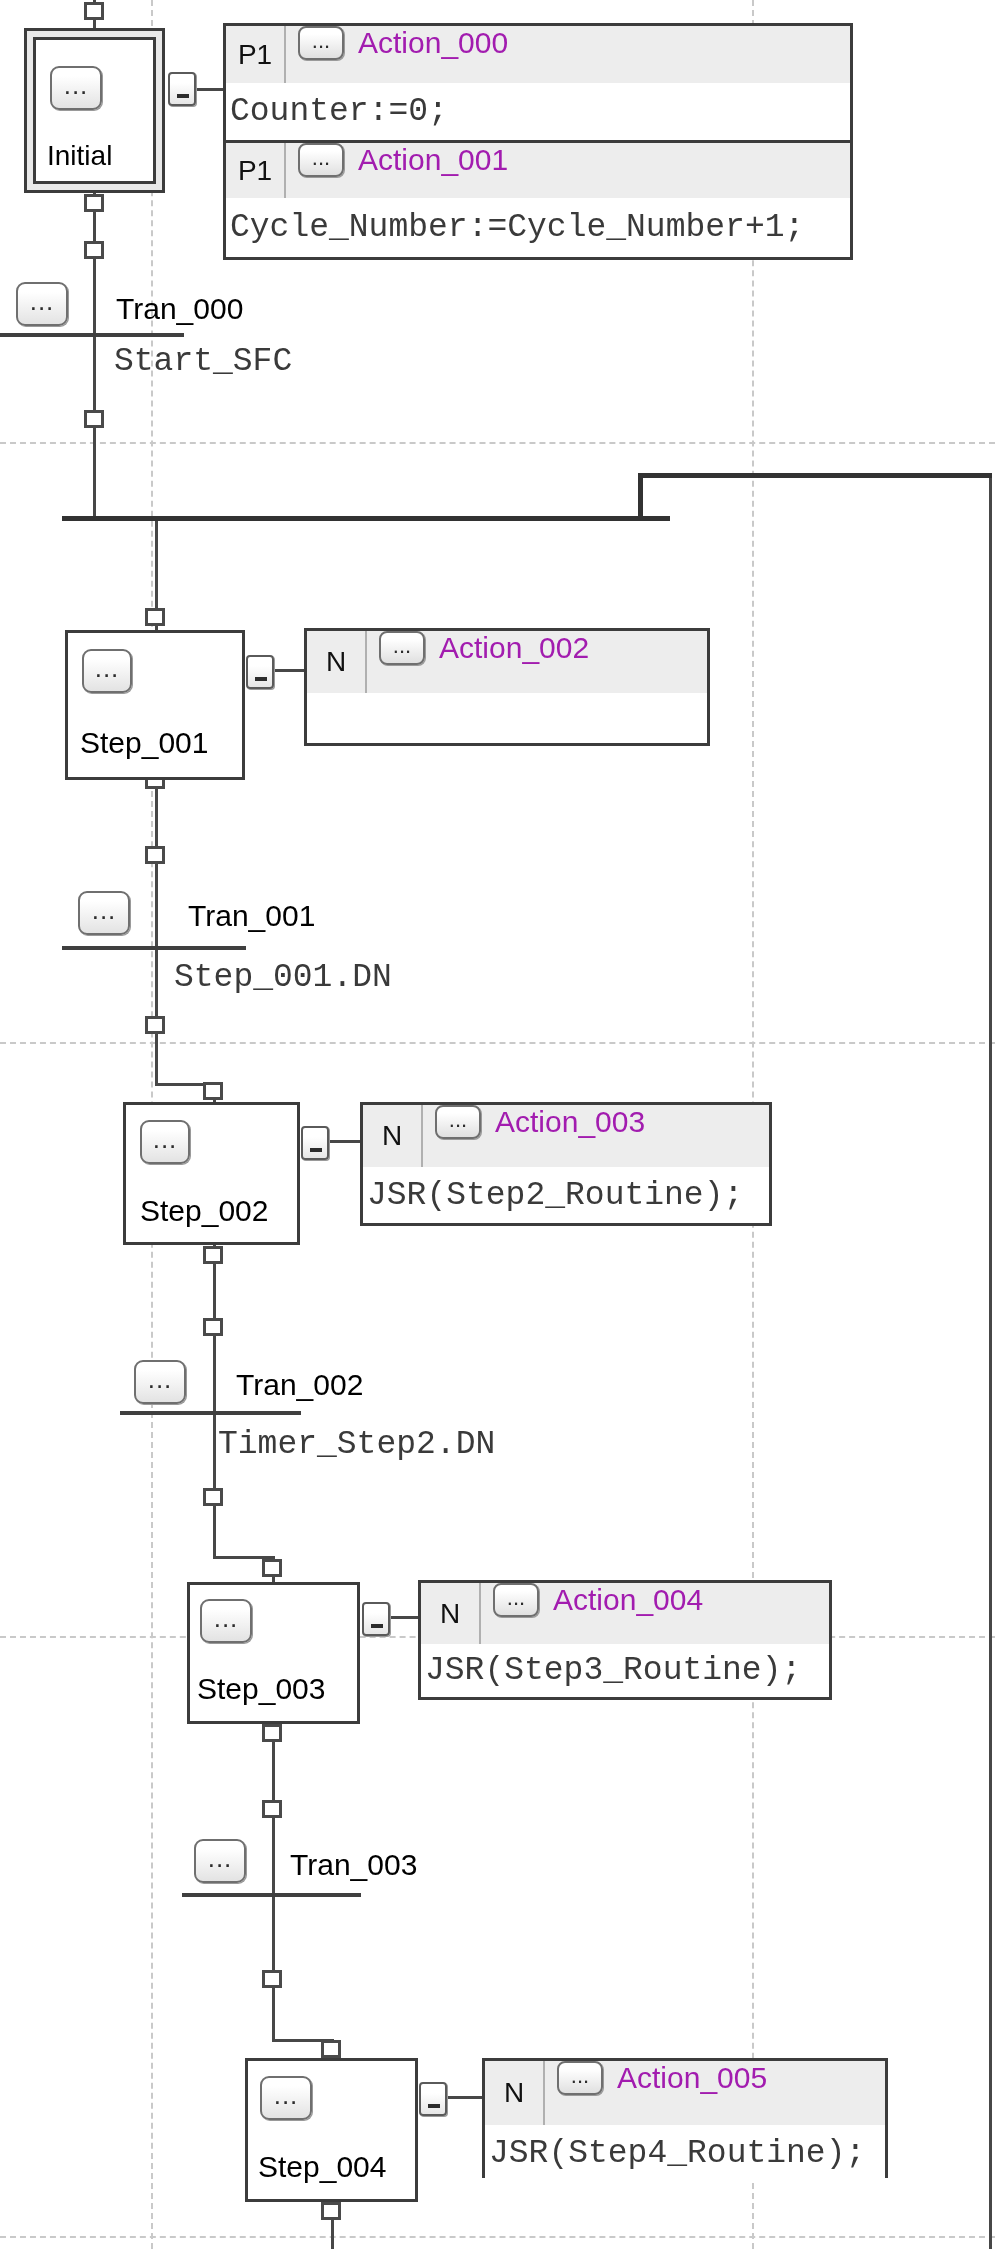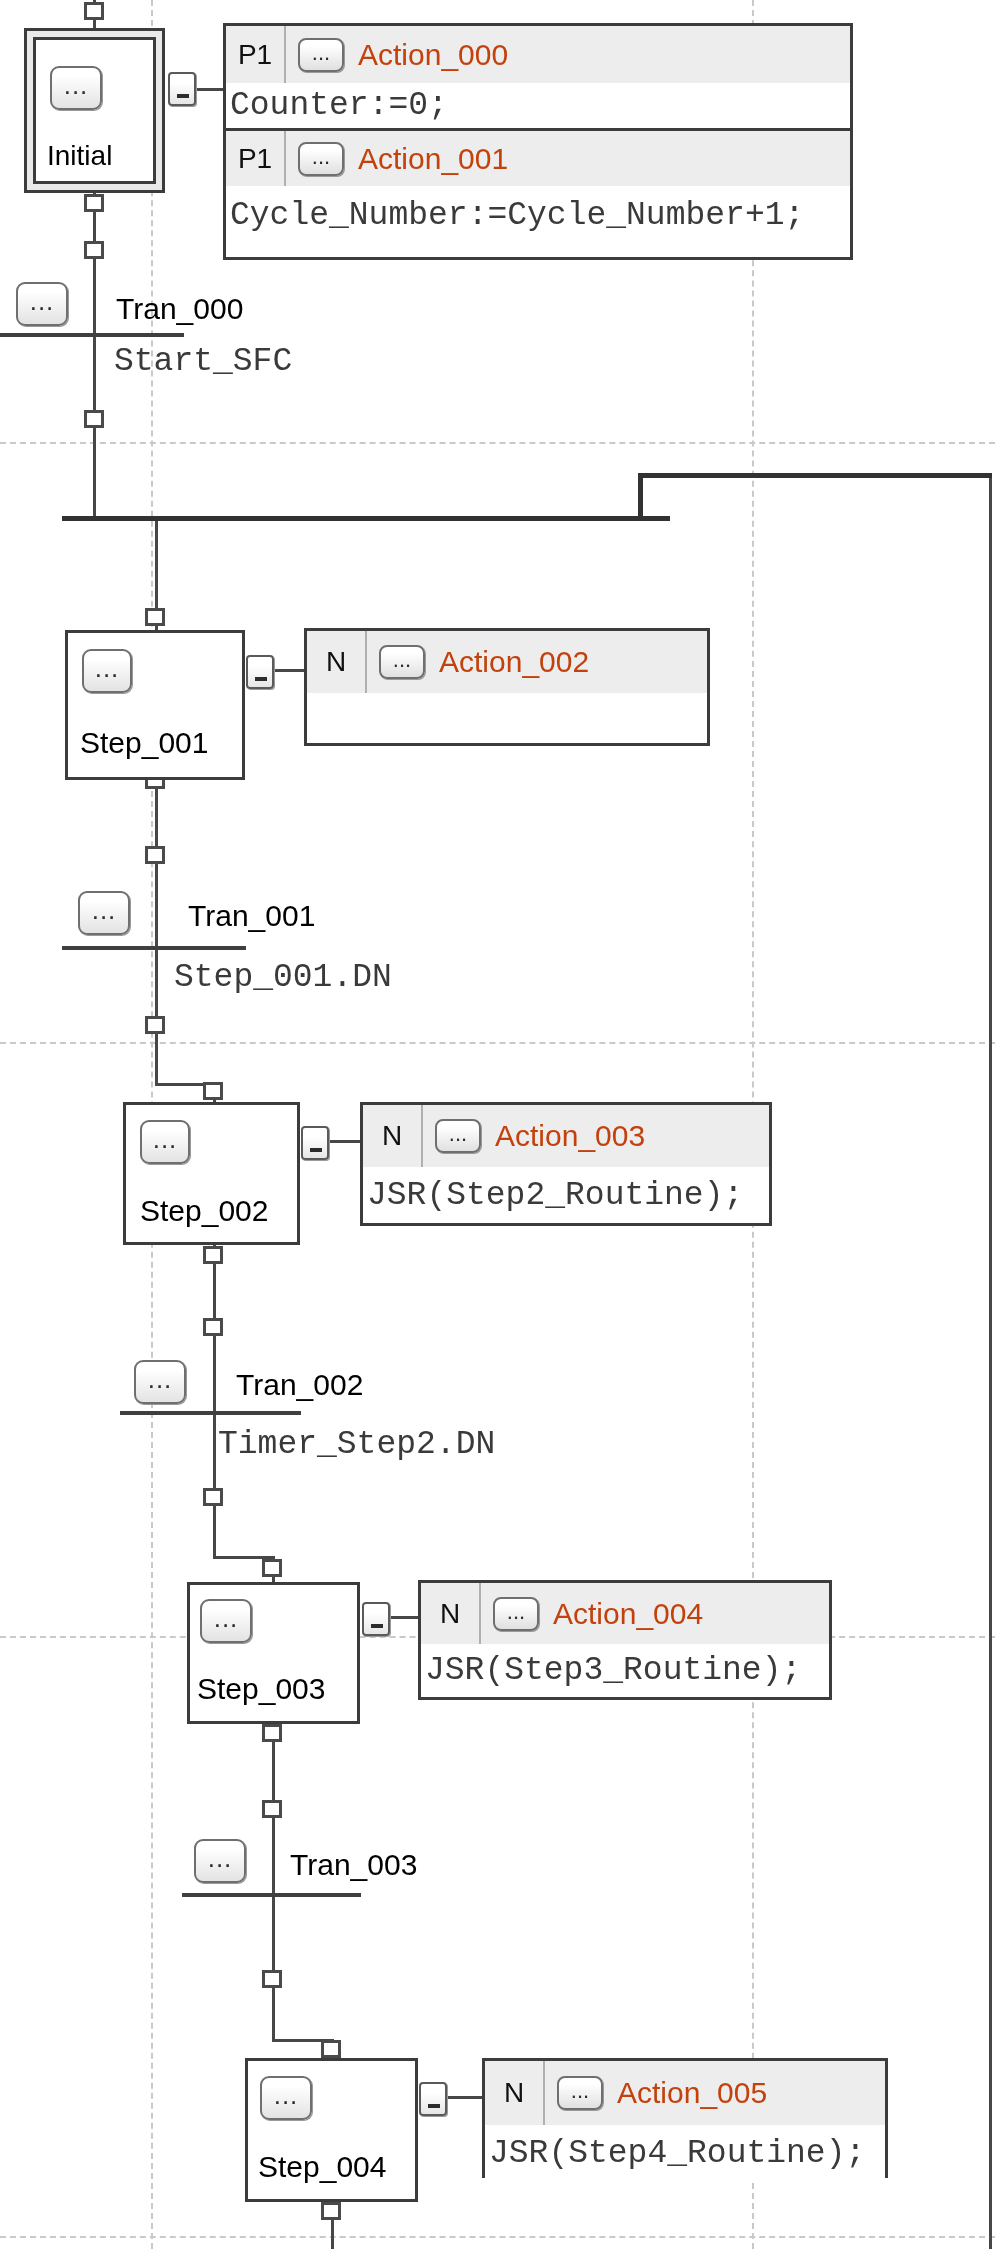--- a/index.html
+++ b/index.html
@@ -21,30 +21,30 @@
        box-shadow:inset 0 1px 0 #ffffff, 1px 1px 0 #9a9a9a;
        color:#2c2c2c;font-size:26px;line-height:18px;text-align:center;cursor:pointer;}
   .btn span{position:relative;top:8px;letter-spacing:1px;}
   
   .stepbox{position:absolute;box-sizing:border-box;border:3px solid #3c3c3c;background:#ffffff;}
   .init-outer{position:absolute;box-sizing:border-box;border:3px solid #3c3c3c;background:#e9e9e9;}
   .init-inner{position:absolute;box-sizing:border-box;border:3px solid #3c3c3c;background:#ffffff;left:6px;top:6px;right:6px;bottom:6px;}
   .slabel{position:absolute;font-size:30px;color:#000;white-space:nowrap;}
   
   .abox{position:absolute;box-sizing:border-box;border:3px solid #3c3c3c;background:#ffffff;}
-  .ahdr{box-sizing:border-box;background:#ededed;display:flex;align-items:center;position:relative;}
+  .ahdr{box-sizing:border-box;background:#ededed;display:flex;align-items:flex-start;position:relative;}
   .ahdr.rowline{border-top:3px solid #3c3c3c;}
   .abody{box-sizing:border-box;background:#ffffff;display:flex;align-items:center;}
   .qual{width:58px;flex:0 0 58px;text-align:center;font-size:28px;color:#111;
         border-right:2px solid #b0b0b0;align-self:stretch;display:flex;align-items:center;justify-content:center;}
   .hbtn{width:46px;height:34px;margin-left:12px;flex:0 0 46px;box-sizing:border-box;border:2px solid #6f6f6f;border-radius:8px;
         background:linear-gradient(180deg,#ffffff 20%,#e0e0e0 100%);box-shadow:inset 0 1px 0 #fff,1px 1px 0 #9a9a9a;
         color:#2c2c2c;font-size:22px;line-height:12px;text-align:center;cursor:pointer;}
   .hbtn span{position:relative;top:7px;}
-  .aname{margin-left:14px;font-size:30px;color:#c2410c;white-space:nowrap;}
+  .aname{margin-left:14px;font-size:30px;color:#a21caf;white-space:nowrap;}
   .mono{font-family:"Liberation Mono","DejaVu Sans Mono",monospace;font-size:33px;color:#3a3a3a;white-space:nowrap;}
   .abody .mono{padding-left:4px;}
   
   .minus{position:absolute;width:28px;height:34px;box-sizing:border-box;border:2px solid #5a5a5a;border-radius:4px;
          background:linear-gradient(180deg,#ffffff 30%,#e6e6e6 100%);box-shadow:1px 1px 0 #9a9a9a;cursor:pointer;}
   .minus i{position:absolute;left:7px;top:20px;width:12px;height:4px;background:#2c2c2c;}
   
   .tlabel{position:absolute;font-size:30px;color:#000;white-space:nowrap;}
   .tcond{position:absolute;font-family:"Liberation Mono","DejaVu Sans Mono",monospace;font-size:33px;color:#3a3a3a;white-space:nowrap;}
 </style>
@@ -122,21 +122,21 @@
   <div class="minus" style="left:168px;top:72px">
       <i></i>
     </div>
 
   <div class="abox" style="left:223px;top:23px;width:630px;height:237px">
     <div class="ahdr" style="height:57px">
       <div class="qual">P1</div>
       <div class="hbtn"><span>...</span></div>
       <div class="aname">Action_000</div>
     </div>
-    <div class="abody" style="height:45px">
+    <div class="abody" style="height:57px">
       <div class="mono">Counter:=0;</div>
     </div>
     <div class="ahdr rowline" style="height:58px">
       <div class="qual">P1</div>
       <div class="hbtn"><span>...</span></div>
       <div class="aname">Action_001</div>
     </div>
     <div class="abody" style="height:59px">
       <div class="mono">Cycle_Number:=Cycle_Number+1;</div>
     </div>

